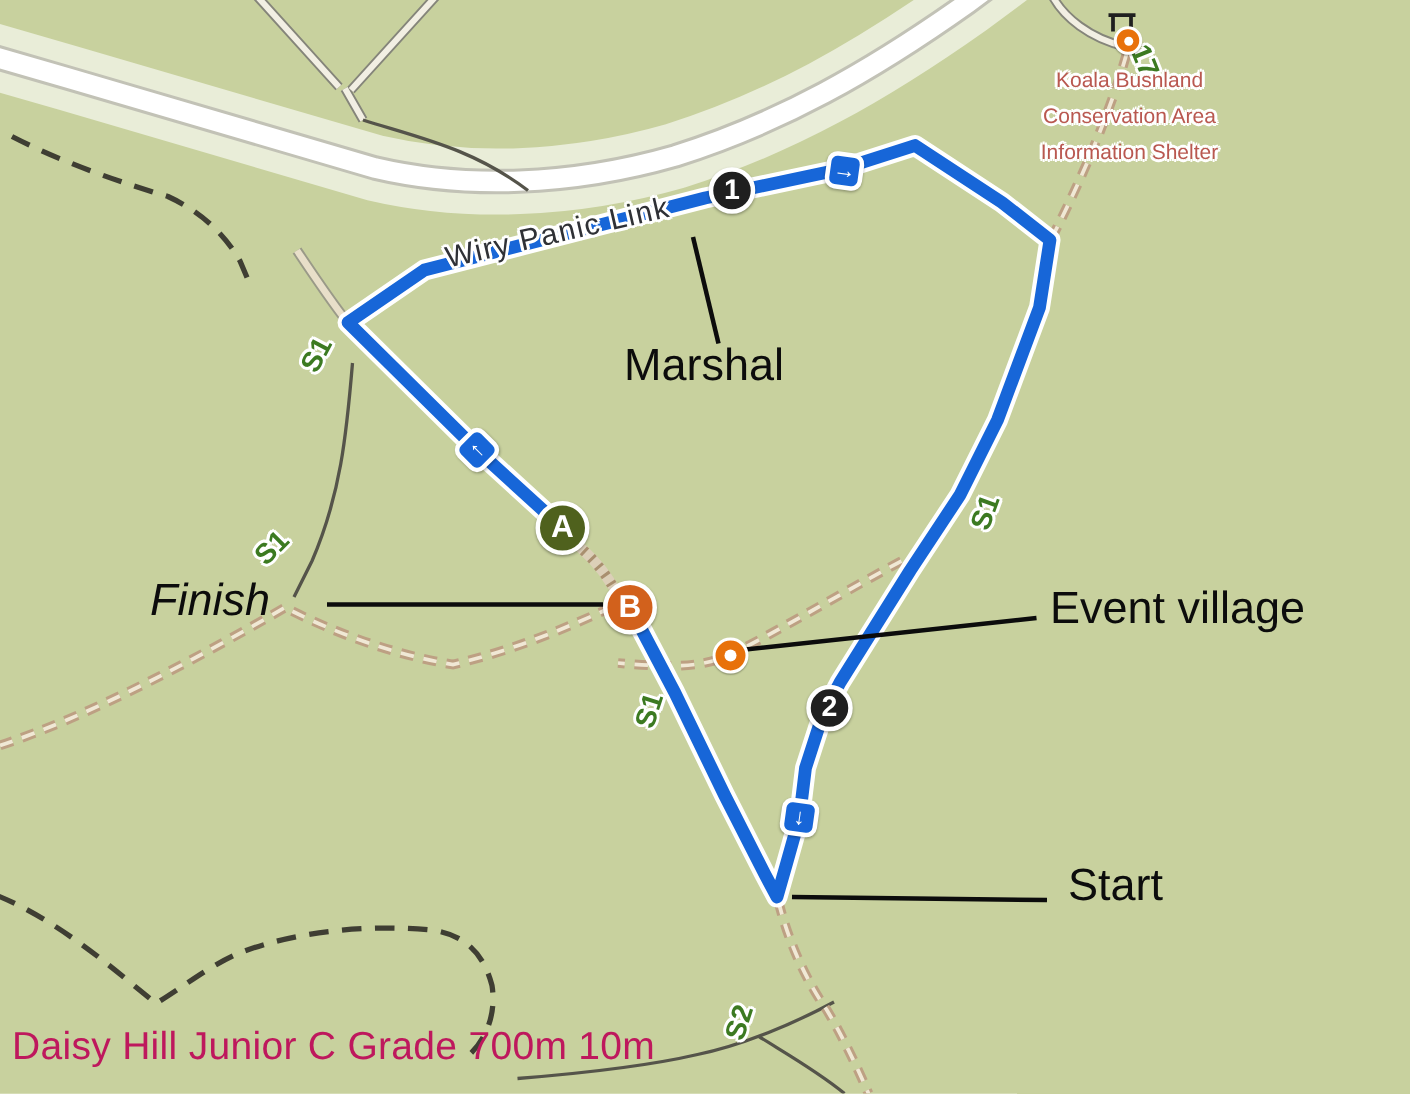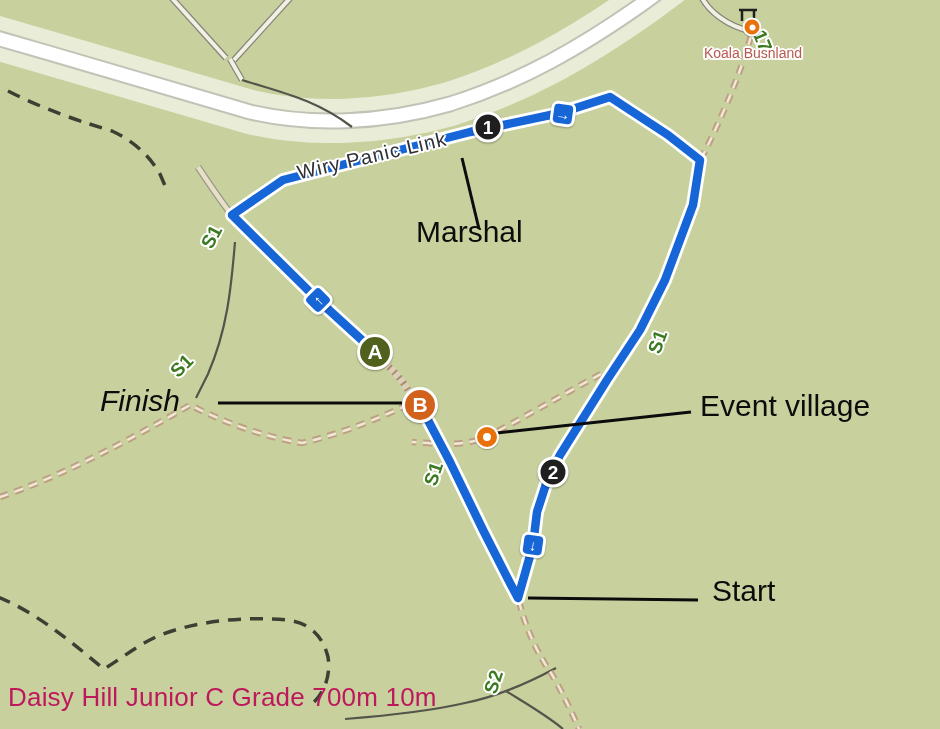--- a/index.html
+++ b/index.html
@@ -148,20 +148,22 @@
 
     <g fill="none" stroke="#1f1f1f" stroke-width="2.5">
       <path d="M739,10 L757,10 M742,10 L742,21 M754,10 L754,21"></path>
     </g>
   </svg>
 
   <div class="abs trailname halo" style="left:372px;top:156px;transform:translate(-50%,-50%) rotate(-13deg);">Wiry Panic Link</div>
 
   <div class="abs poi-label halo" style="left:753px;top:41px;transform:translate(-50%,0);">
     <div>Koala Bushland</div>
+    <div>Conservation Area</div>
+    <div>Information Shelter</div>
   </div>
 
   <div class="abs trailref halo" style="left:212px;top:237px;transform:translate(-50%,-50%) rotate(-62deg);">S1</div>
   <div class="abs trailref halo" style="left:182px;top:366px;transform:translate(-50%,-50%) rotate(-45deg);">S1</div>
   <div class="abs trailref halo" style="left:434px;top:474px;transform:translate(-50%,-50%) rotate(-72deg);">S1</div>
   <div class="abs trailref halo" style="left:658px;top:342px;transform:translate(-50%,-50%) rotate(-70deg);">S1</div>
   <div class="abs trailref halo" style="left:494px;top:682px;transform:translate(-50%,-50%) rotate(-72deg);">S2</div>
   <div class="abs trailref halo" style="left:762px;top:41px;transform:translate(-50%,-50%) rotate(68deg);">17</div>
 
   <div class="abs ctr poi-dot poi-big" style="left:487px;top:437px;">
@@ -180,20 +182,20 @@
   <div class="abs badge" style="left:533px;top:545px;transform:translate(-50%,-50%) rotate(8deg);">
     <span>↓</span>
   </div>
 
   <div class="abs ctr control" style="left:488px;top:127px;">1</div>
   <div class="abs ctr control" style="left:553px;top:472px;">2</div>
 
   <div class="abs ctr endpoint a" style="left:375px;top:352px;">A</div>
   <div class="abs ctr endpoint b" style="left:420px;top:405px;">B</div>
 
-  <div class="abs note" style="left:416px;top:216px;">Marshal</div>
+  <div class="abs note" style="left:416px;top:228px;">Marshal</div>
   <div class="abs note" style="left:100px;top:385px;font-style:italic;">Finish</div>
   <div class="abs note" style="left:700px;top:390px;">Event village</div>
   <div class="abs note" style="left:712px;top:575px;">Start</div>
 
   <div class="abs title" style="left:8px;top:682px;">Daisy Hill Junior C Grade 700m 10m</div>
 
 </div>
 
 </body></html>

